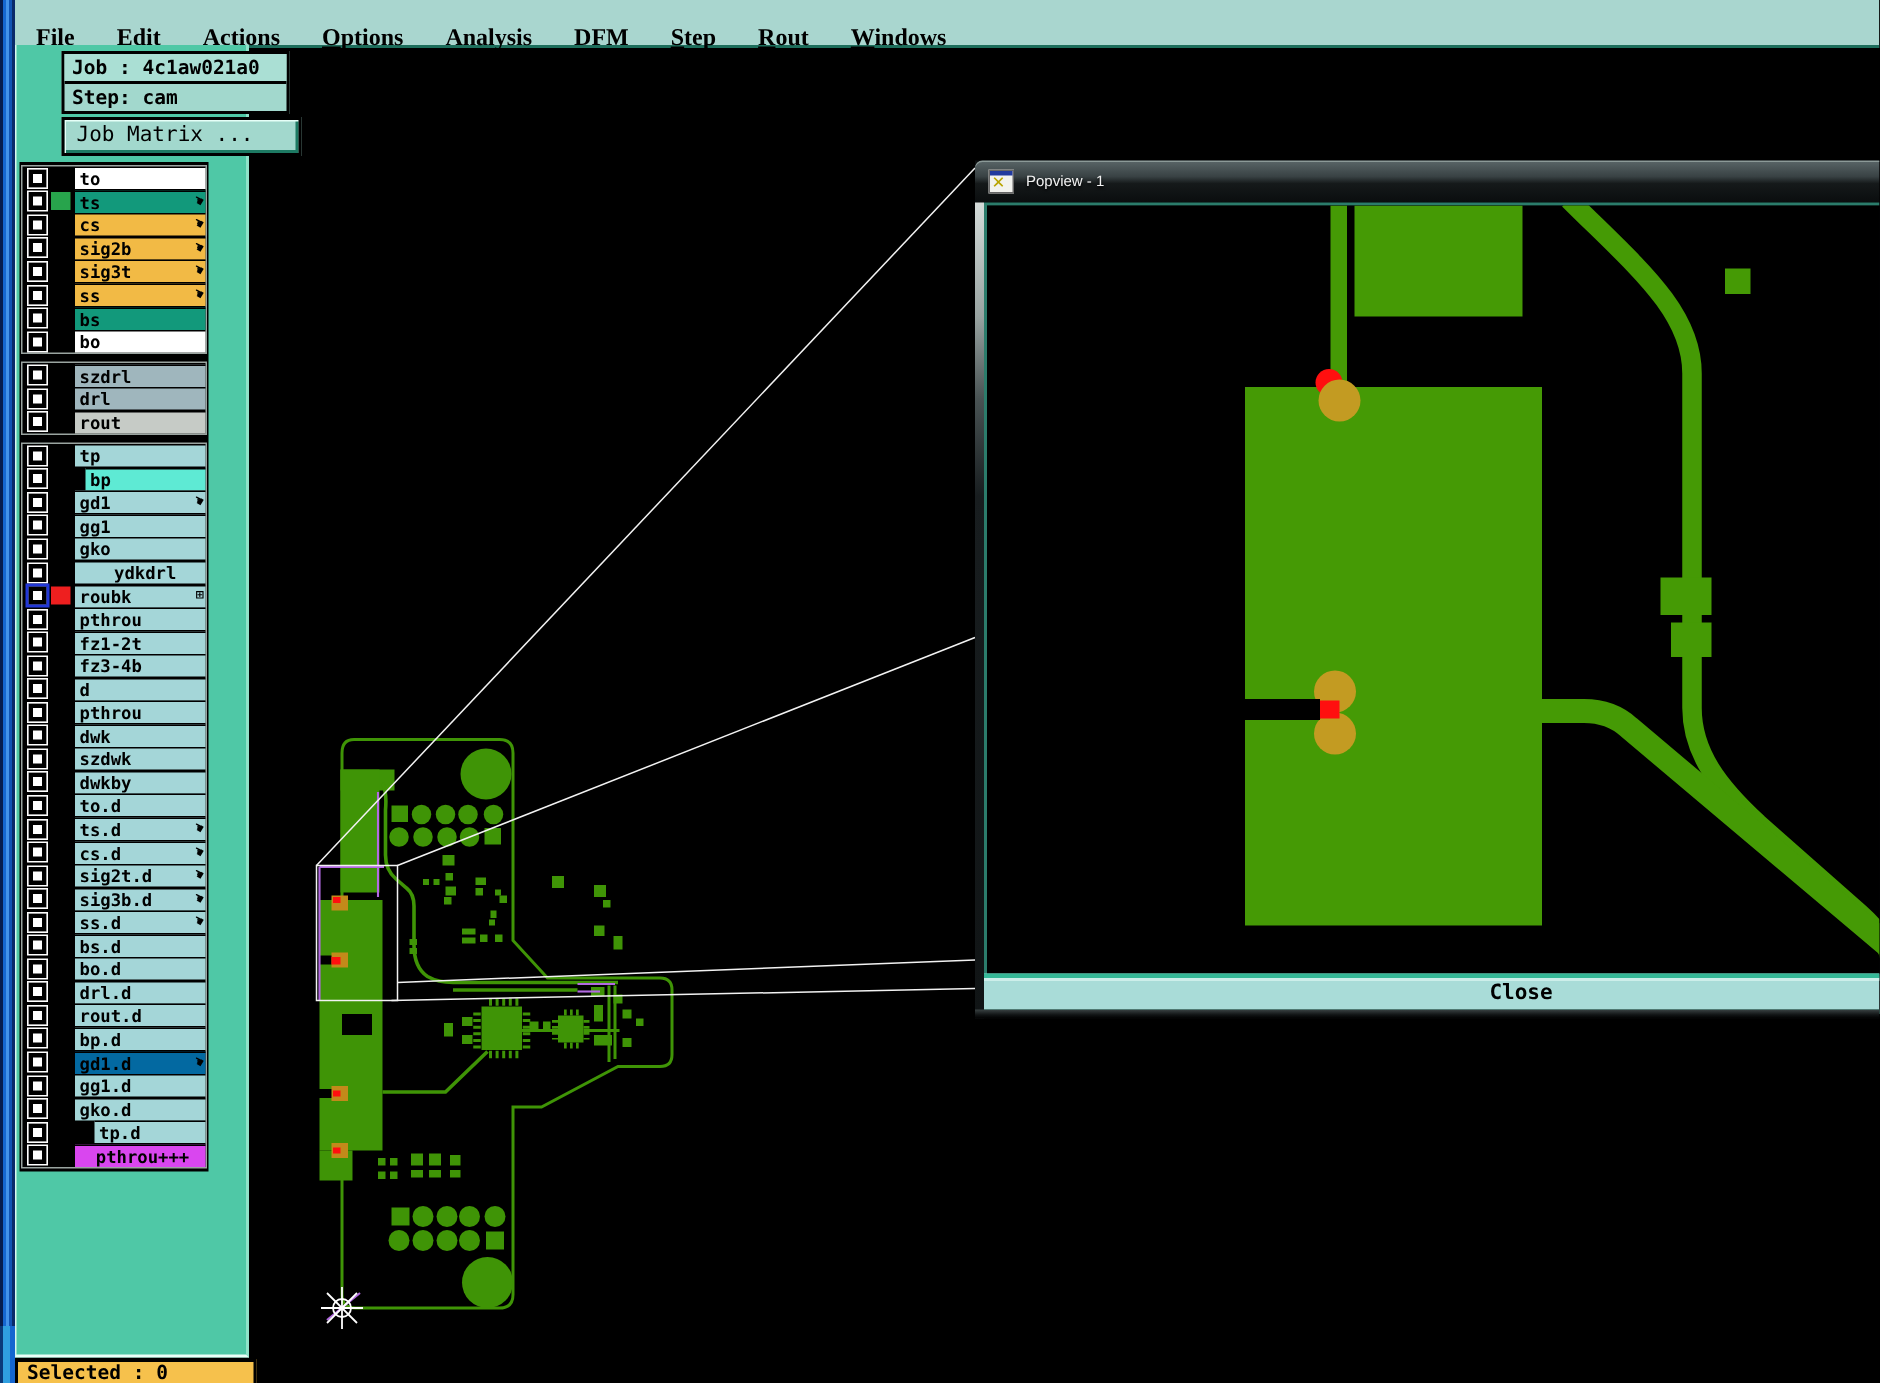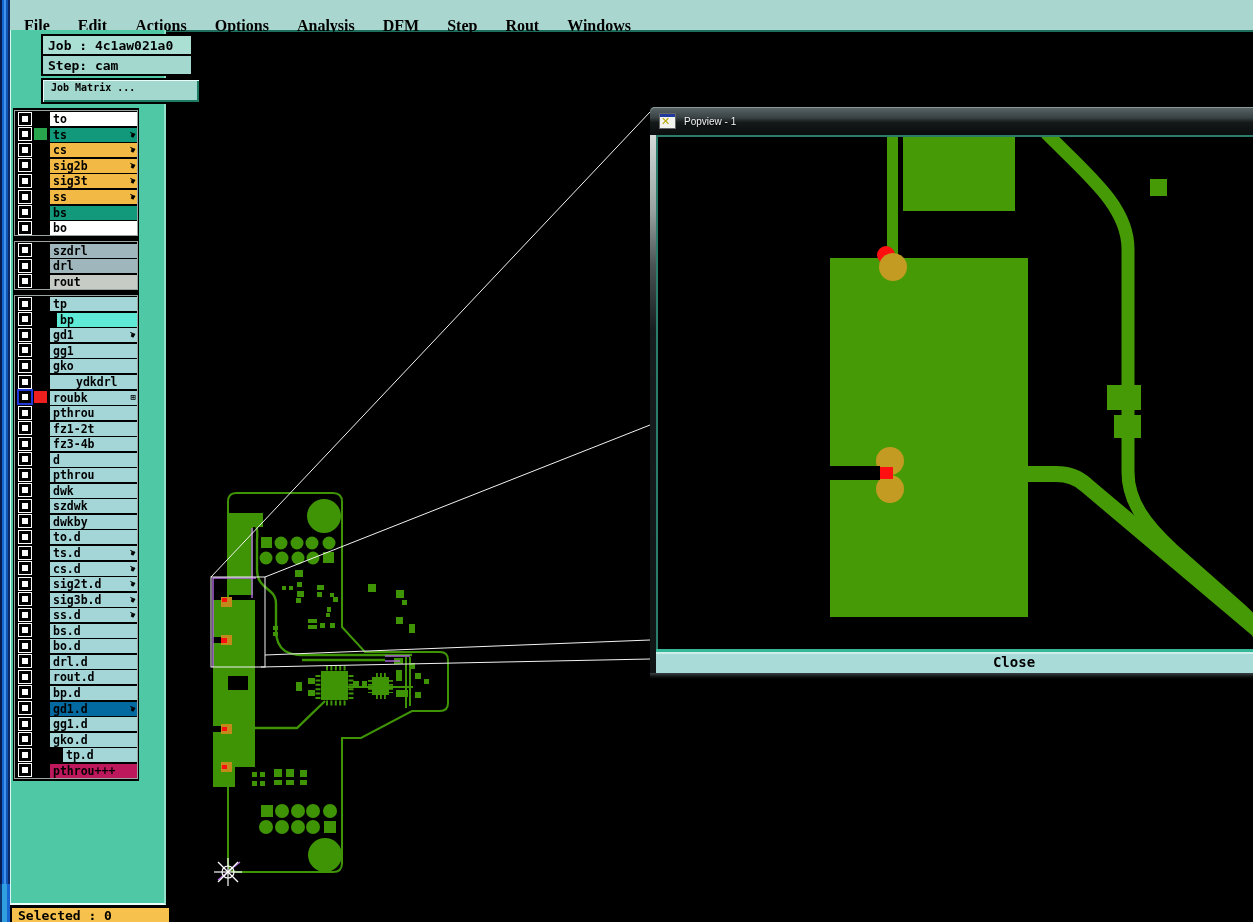--- a/index.html
+++ b/index.html
@@ -20,21 +20,21 @@
     background:linear-gradient(90deg,#0a3a7a 0 2px,#2f9fe0 2px 7px,#1566d0 7px 10px);}
 
   
   #sidebar{position:absolute;left:10px;top:30px;width:153px;height:873px;
     background:var(--sidebar-teal);border-left:1px solid #d9f7ee;border-bottom:2px solid #eafff8;
     border-right:2px solid #8fe2c9;}
   .panel-box{position:absolute;left:2px;width:148px;border:2px solid #000;background:var(--panel-teal);margin-left:28px;}
   #job-box{top:4px;}
   .job-line{font-size:13px;font-weight:bold;color:#000;padding:2px 4px 1px 5px;white-space:pre;}
   #job-line-top{border-bottom:2px solid #000;background:#aadfd4;}
-  #job-matrix{top:48px;height:20px;font-size:10px;font-weight:bold;color:#000;
+  #job-matrix{top:48px;height:20px;font-size:14px;font-weight:normal;color:#000;
     padding:2px 0 0 8px;box-shadow:inset 1px 1px 0 #e6fff8,inset -2px -2px 0 #1d7a63;cursor:pointer;}
 
   
   #layer-list{position:absolute;left:2px;top:78px;width:124px;background:#000;padding:2px 1px;}
   .layer-group{border:1px solid #9aa4a0;margin-bottom:5px;background:#000;}
   .layer-group:last-child{margin-bottom:0;}
   .layer-row{display:flex;align-items:center;height:15.55px;position:relative;}
   .cb{width:6px;height:6px;background:#fff;border:3px solid #000;outline:1px solid #fff;
     margin-left:4px;flex:0 0 auto;cursor:pointer;}
   .cb.blue{outline:2px solid #2238d8;}
@@ -472,21 +472,21 @@
             <span class="label-box" style="background: rgb(164, 214, 216);">gko.d</span>
           </div>
           <div class="layer-row">
             <span class="cb"></span>
             <span class="swatch"></span>
             <span class="label-box" style="background: rgb(164, 214, 216); margin-left: 16px;">tp.d</span>
           </div>
           <div class="layer-row">
             <span class="cb"></span>
             <span class="swatch"></span>
-            <span class="label-box" style="background: #be185d;">pthrou+++</span>
+            <span class="label-box" style="background: #d946ef; text-align: center;">pthrou+++</span>
           </div>
         </div>
       </div>
   </div>
 
   <div id="status-bar">Selected : 0</div>
 
   <div id="popview">
     <div id="pv-titlebar">
       <div id="pv-icon">

